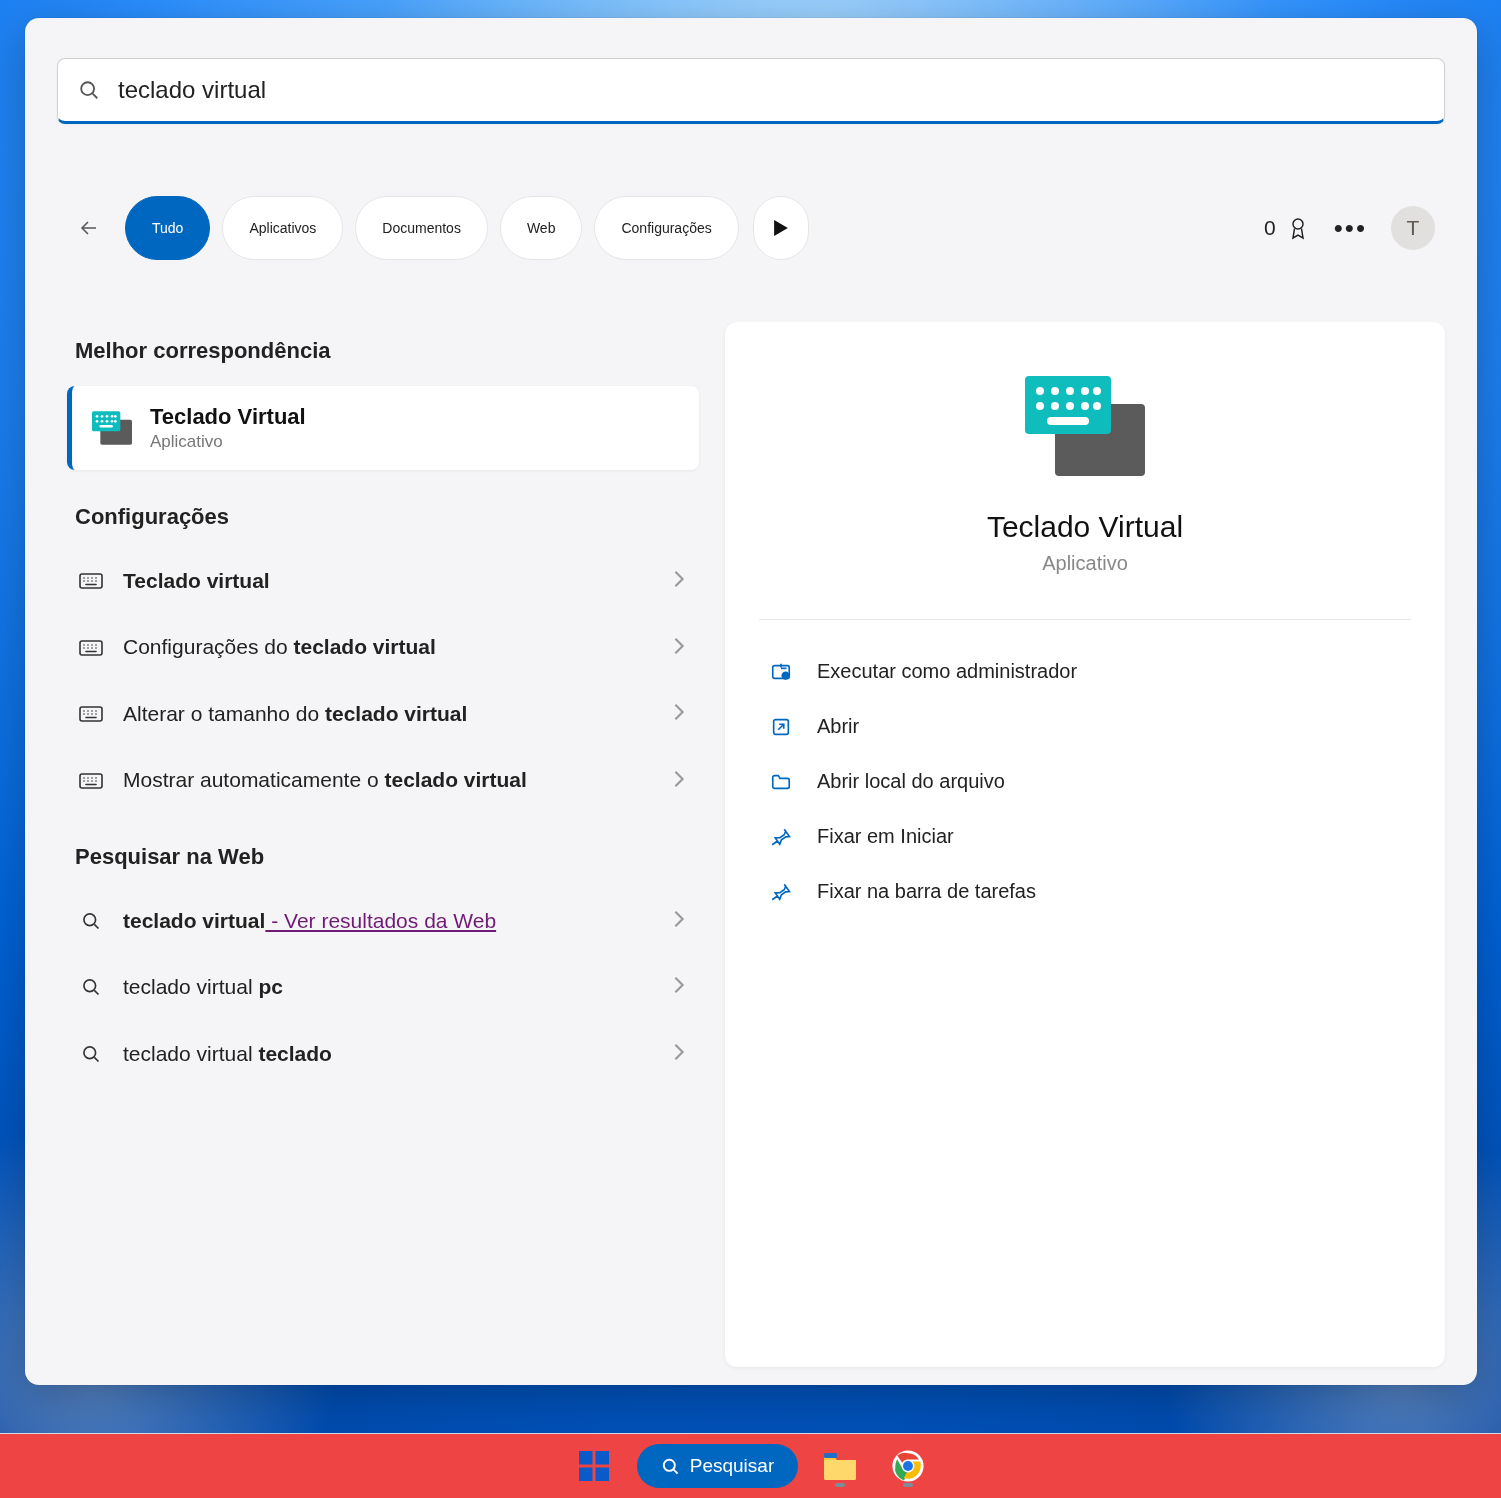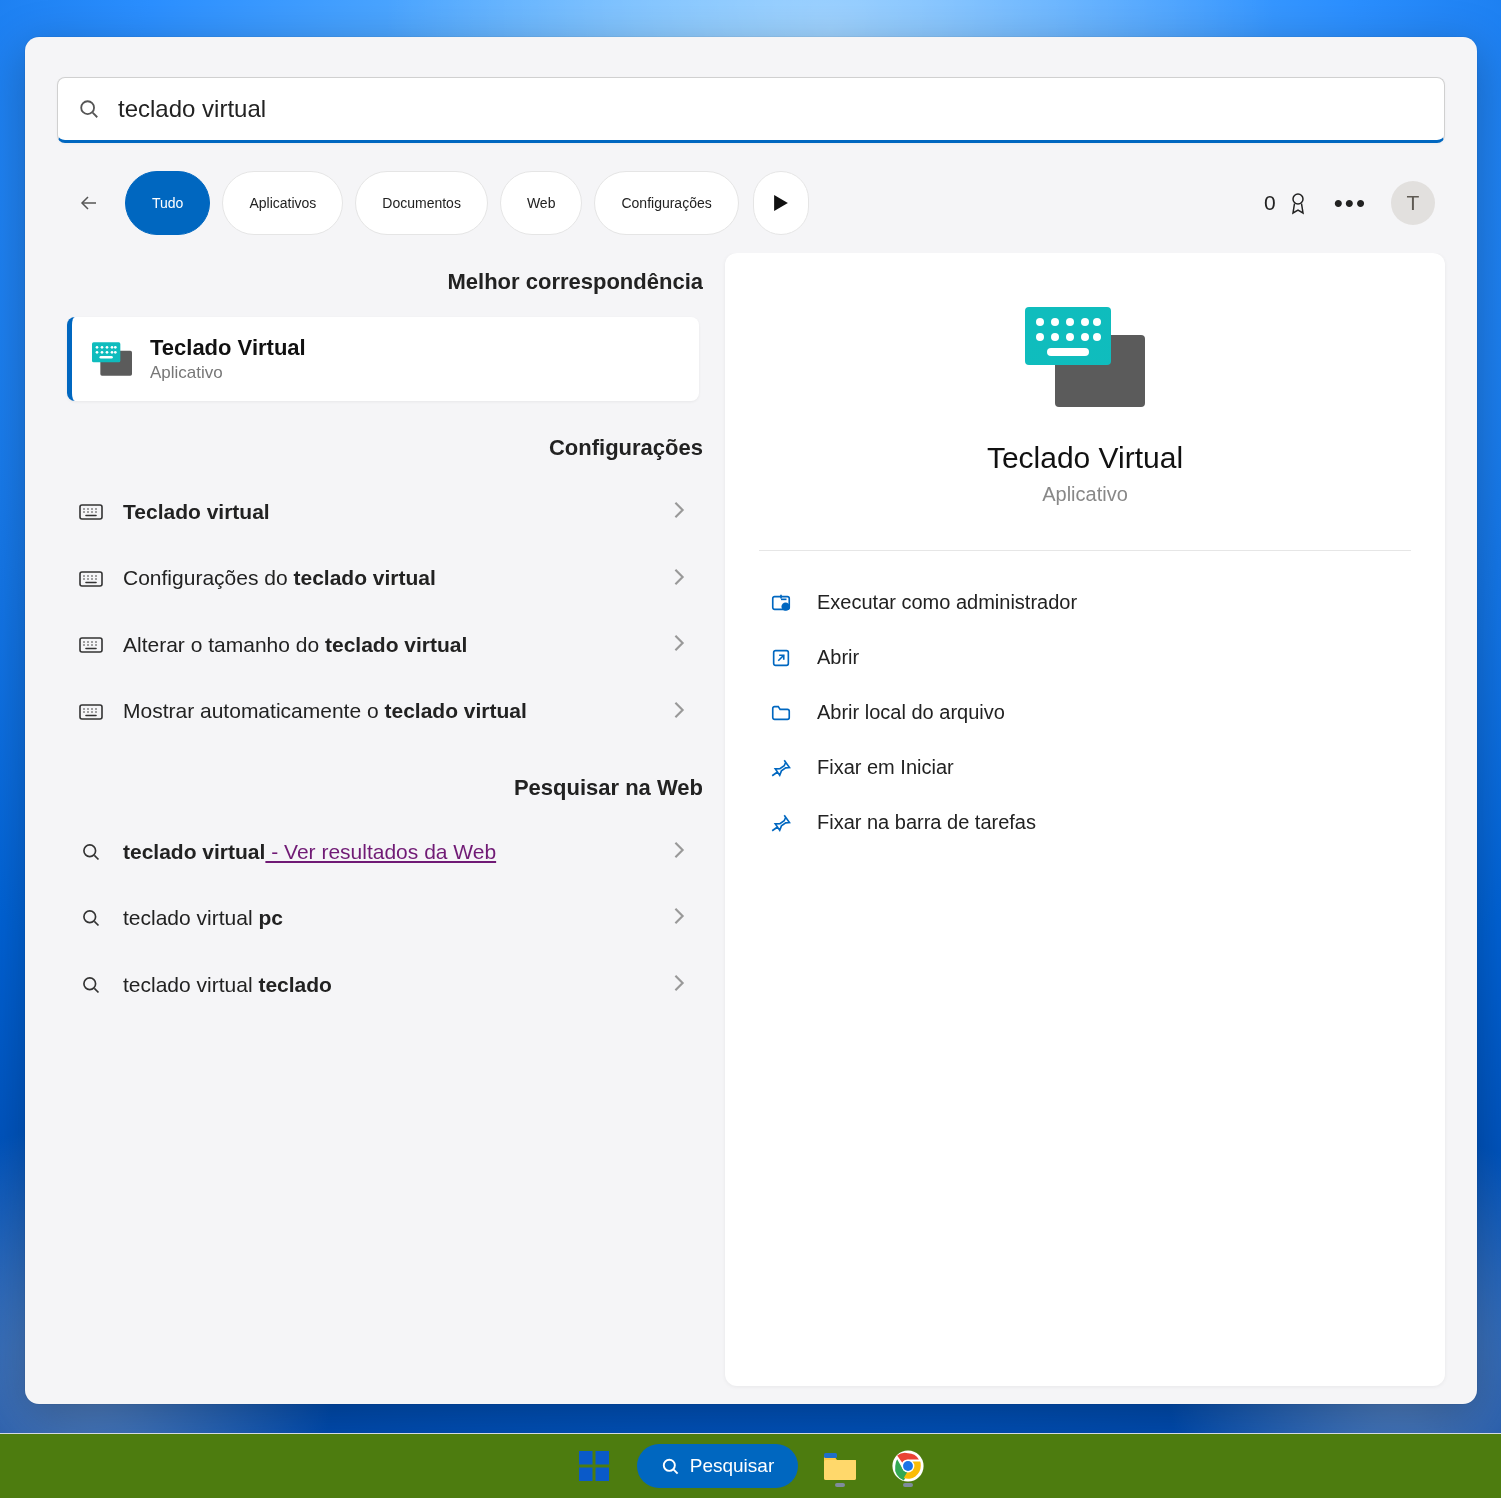--- a/index.html
+++ b/index.html
@@ -12,30 +12,31 @@
   overflow: hidden;
 }
 
 .bloom { position: absolute; border-radius: 50%; background: radial-gradient(circle, rgba(255,255,255,0.35) 0%, rgba(255,255,255,0) 70%); }
 .b1 { width: 900px; height: 900px; top: -420px; left: 380px; }
 .b2 { width: 500px; height: 500px; bottom: -120px; left: -160px; }
 .b3 { width: 480px; height: 480px; bottom: -110px; right: -140px; }
 
 .search-window {
   position: absolute;
-  top: 37px;
+  top: 18px;
   left: 25px;
   width: 1452px;
   height: 1367px;
   background: #f5f5f7;
   border-radius: 14px;
   box-shadow: 0 12px 48px rgba(0,0,0,0.28), 0 0 0 1px rgba(0,0,0,0.04);
   display: flex;
   flex-direction: column;
   overflow: hidden;
+  gap: 44px;
 }
 
 .search-bar-wrapper { padding: 40px 32px 22px 32px; }
 .search-bar {
   display: flex;
   align-items: center;
   background: #fff;
   border: 1px solid #d0d0d0;
   border-radius: 8px;
   height: 66px;
@@ -94,21 +95,21 @@
 .avatar {
   width: 44px; height: 44px; border-radius: 50%;
   background: #e2e0de; color: #5f5a53;
   display: flex; align-items: center; justify-content: center;
   font-size: 21px; font-weight: 500;
 }
 
 .main-area { display: flex; flex: 1; overflow: hidden; padding: 0 32px 18px 32px; gap: 22px; }
 
 .left-col { flex: 1; overflow-y: auto; padding: 4px 0 4px 10px; }
-.section-header { font-size: 22px; font-weight: 600; color: #222; padding: 30px 0 18px 8px; text-align: right; }
+.section-header { font-size: 22px; font-weight: 600; color: #222; padding: 30px 0 18px 8px; }
 .section-header.first { padding-top: 12px; }
 
 .best-match {
   display: flex;
   align-items: center;
   gap: 18px;
   background: #fff;
   border-left: 5px solid #0067c0;
   border-radius: 8px;
   padding: 18px 20px;
@@ -159,21 +160,21 @@
   border-radius: 8px;
   font-size: 20px;
   color: #222;
 }
 .action-item .aicon { width: 28px; display: flex; justify-content: center; color: #0067c0; }
 
 .taskbar {
   position: absolute;
   bottom: 0; left: 0; right: 0;
   height: 65px;
-  background: #4d7c0f;
+  background: #ef4444;
   border-top: 1px solid #d3dae3;
   display: flex;
   align-items: center;
   justify-content: center;
   gap: 16px;
 }
 .start-btn {
   width: 54px; height: 50px;
   display: flex; align-items: center; justify-content: center;
   border-radius: 6px;

